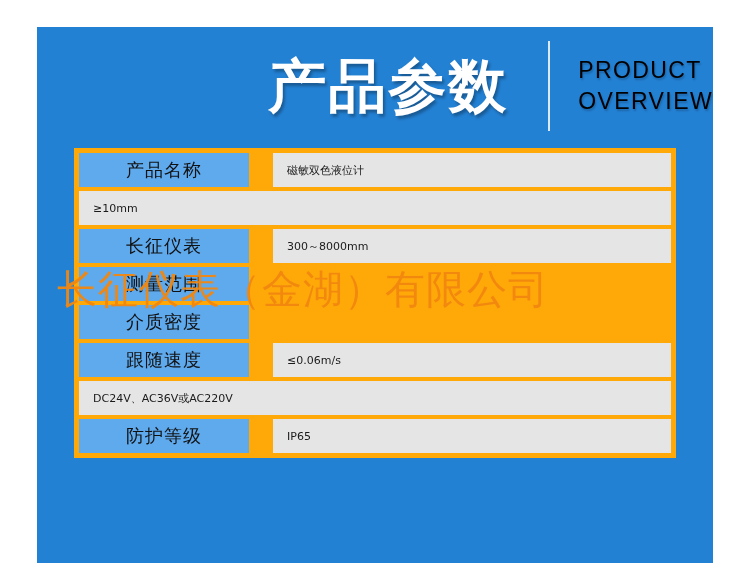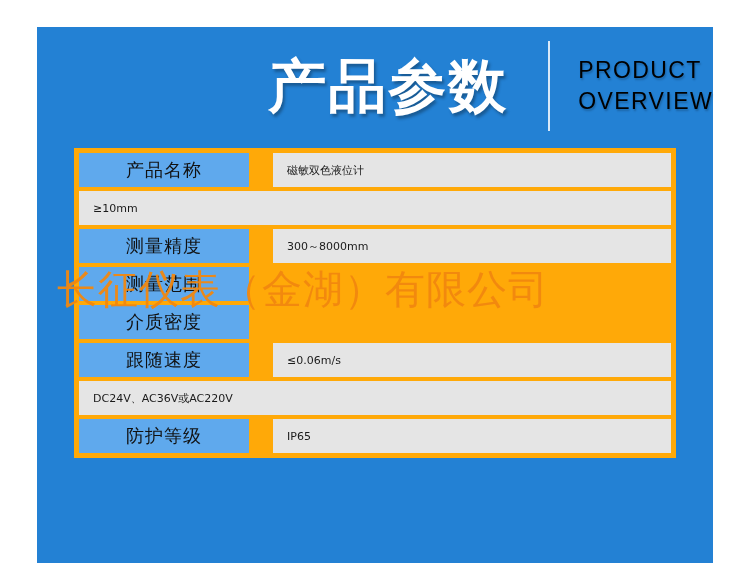--- a/index.html
+++ b/index.html
@@ -155,21 +155,21 @@
 
   <div id="spec-table">
     <div class="spec-row">
       <div class="spec-label">产品名称</div>
       <div class="spec-value">磁敏双色液位计</div>
     </div>
     <div class="spec-row">
       <div class="spec-value">≥10mm</div>
     </div>
     <div class="spec-row">
-      <div class="spec-label">测量精度</div>
+      <div class="spec-label">长征仪表</div>
       <div class="spec-value">300～8000mm</div>
     </div>
     <div class="spec-row">
       <div class="spec-label">测量范围</div>
     </div>
     <div class="spec-row">
       <div class="spec-label">介质密度</div>
     </div>
     <div class="spec-row">
       <div class="spec-label">跟随速度</div>

